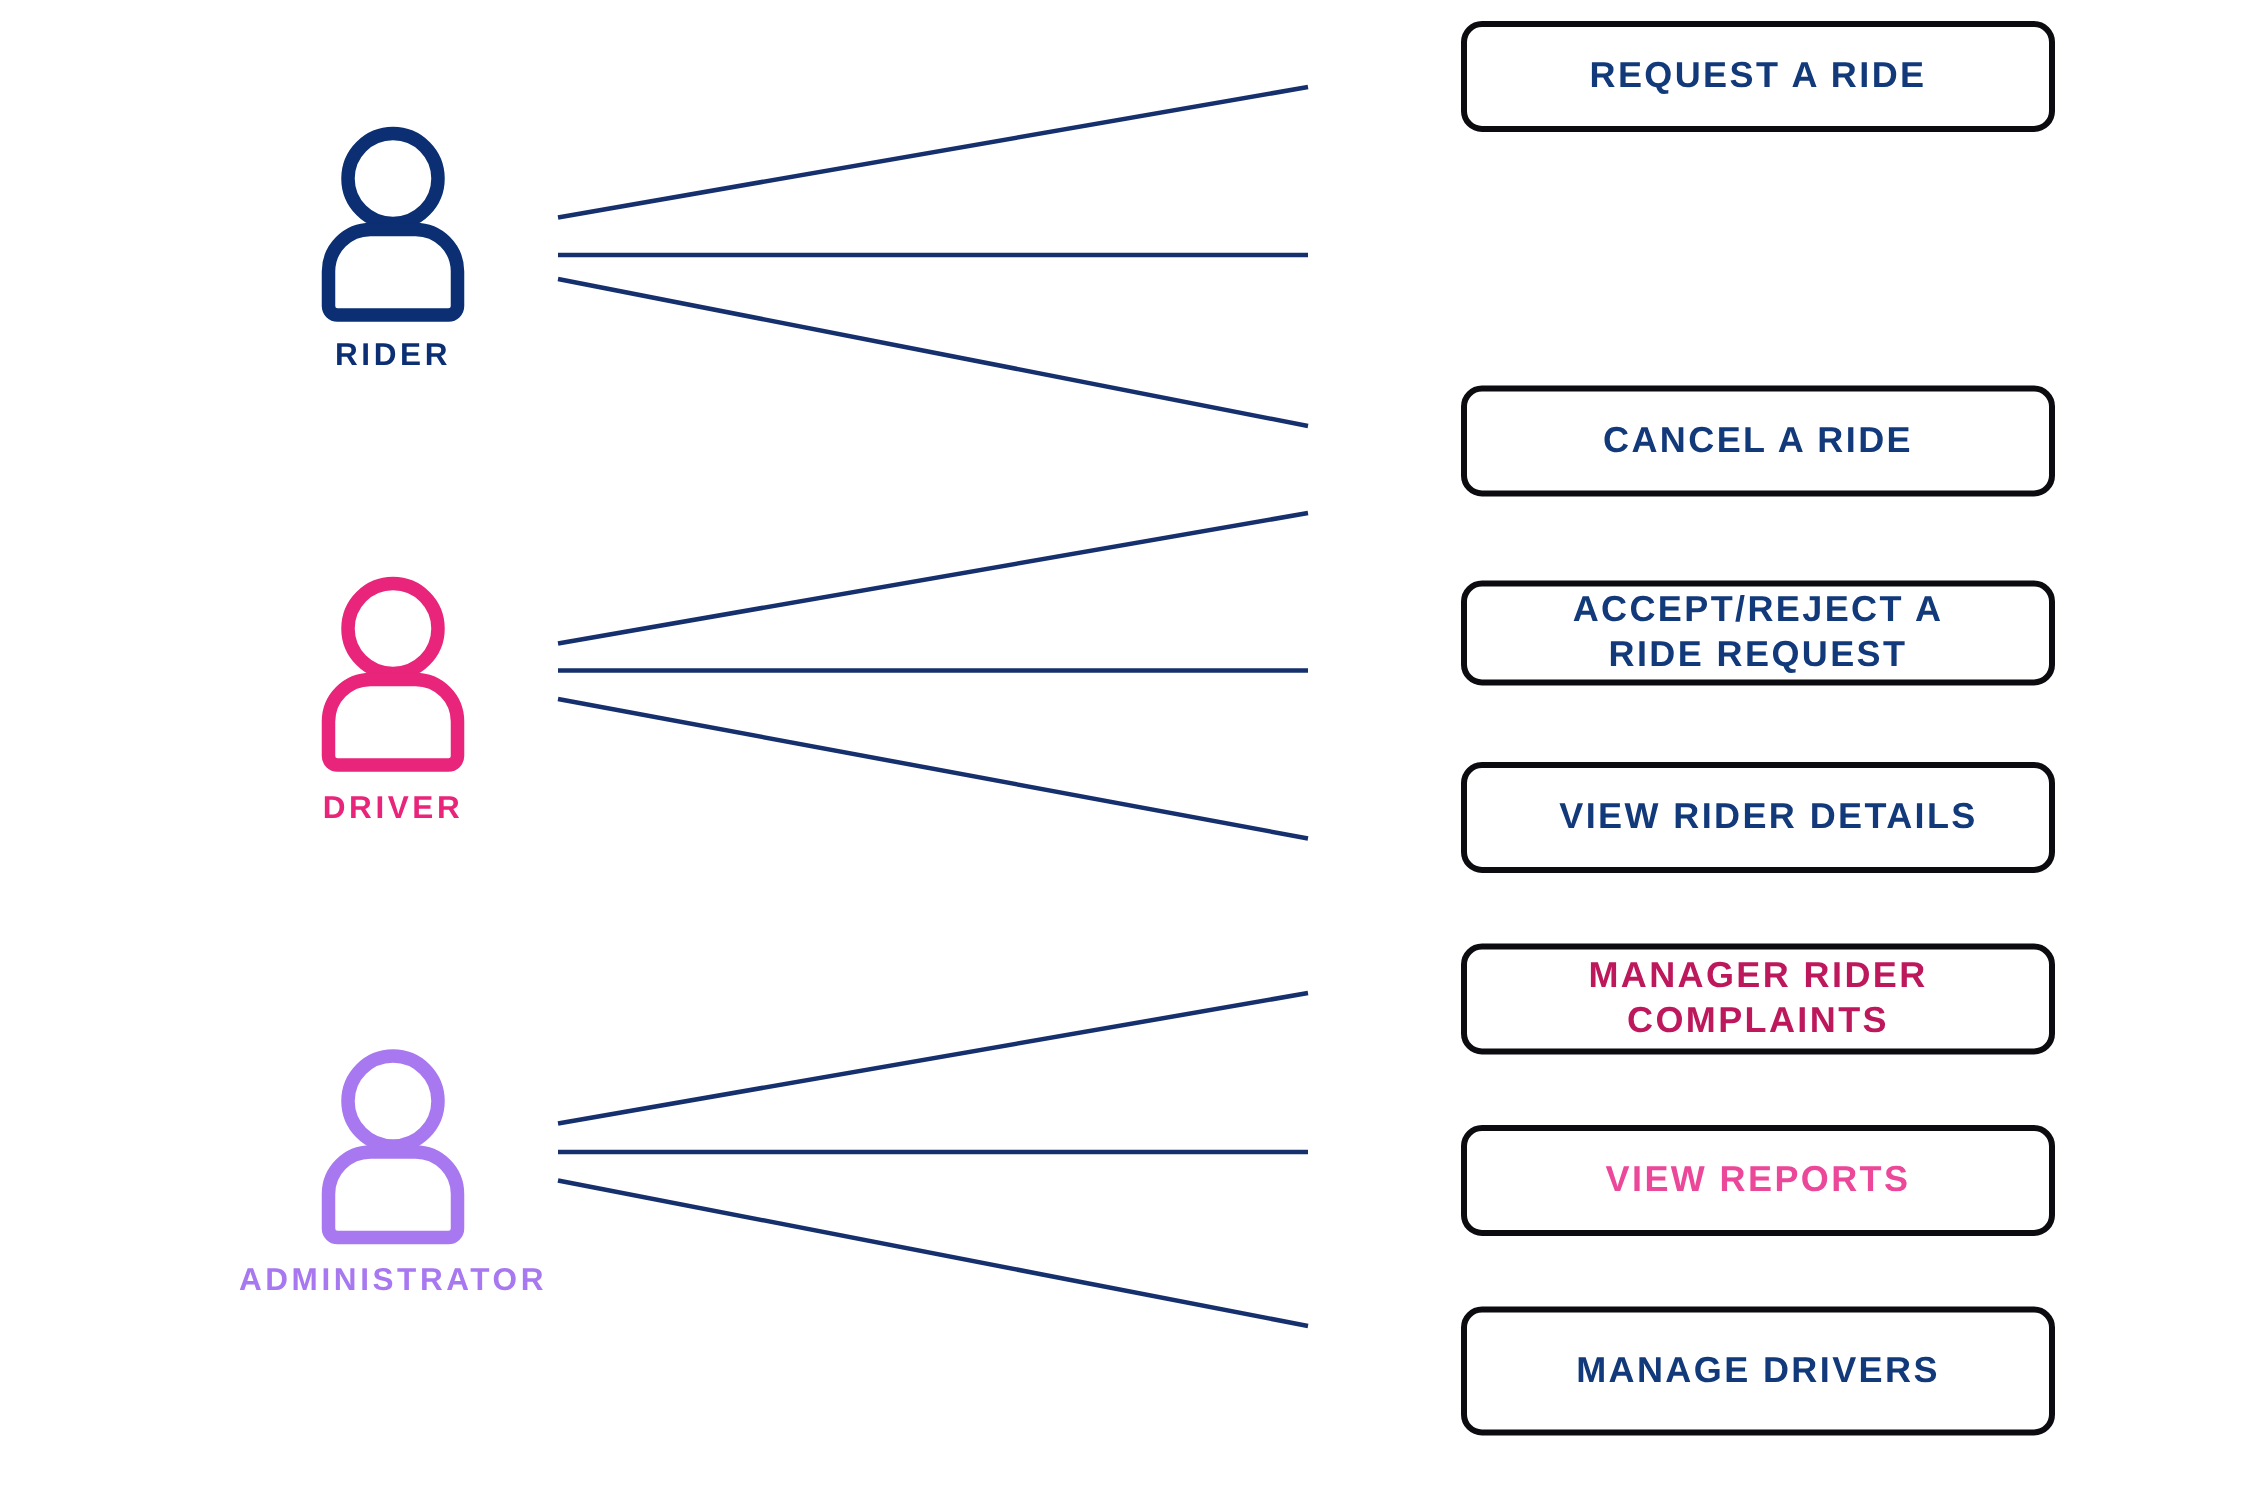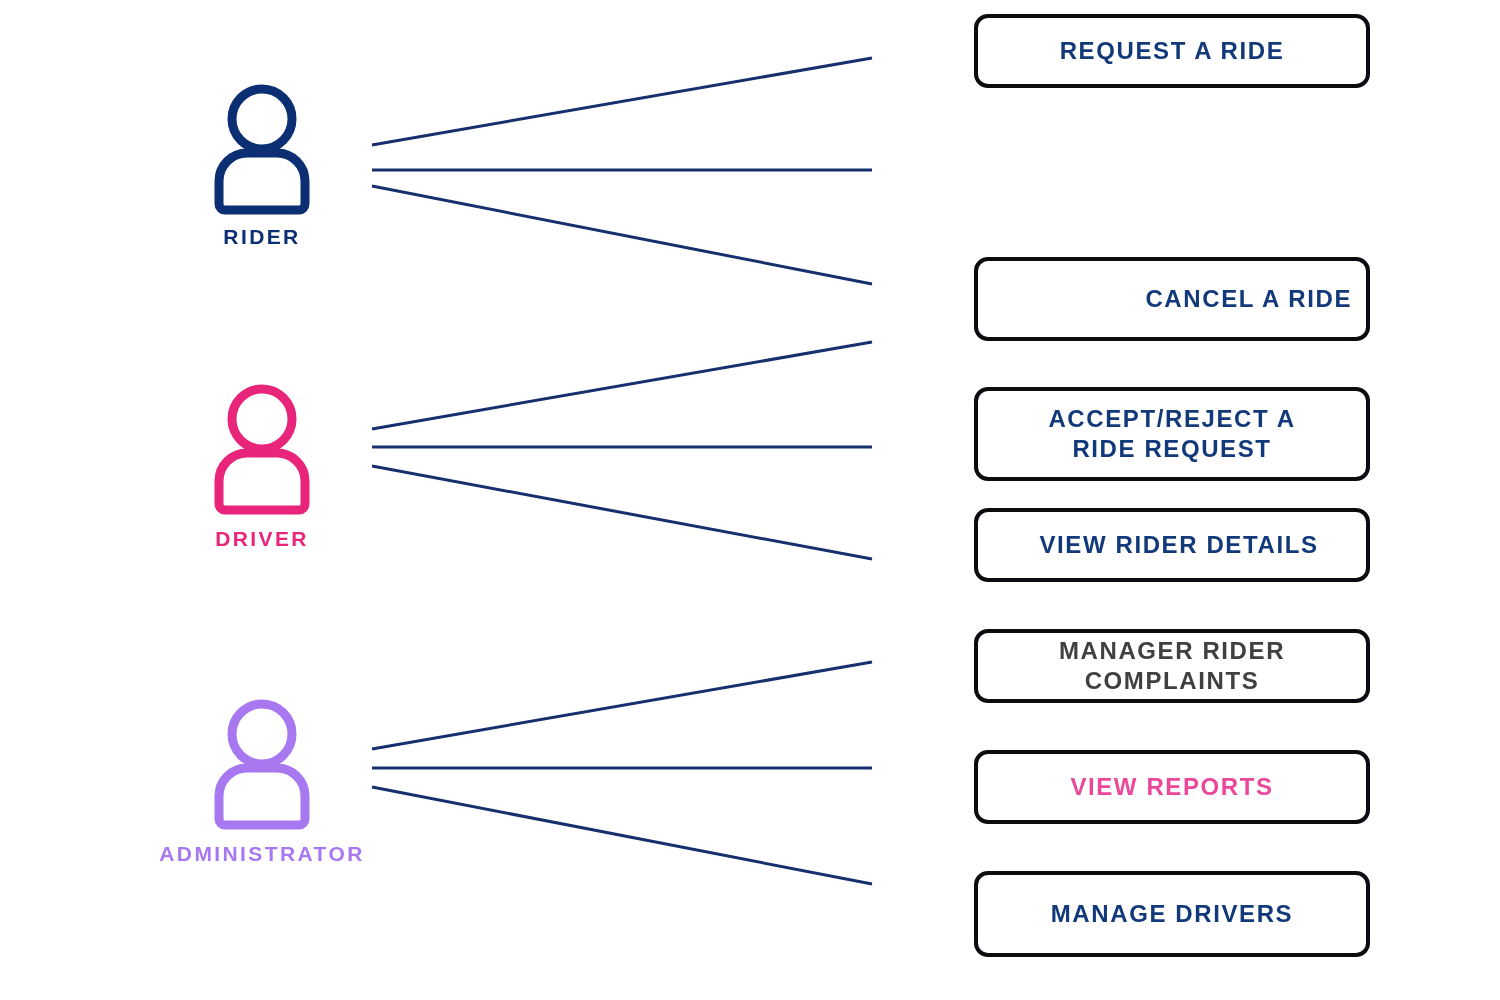--- a/index.html
+++ b/index.html
@@ -104,32 +104,32 @@
       </div>
       <div class="actor" style="left: 0px; top: 843px; width: 524px;">
         <span class="actor-label" style="color: rgb(168, 120, 240);">ADMINISTRATOR</span>
       </div>
     </div>
 
   <div id="usecase-layer" class="layer">
       <div class="usecase" style="top: 14px; height: 74px; border-color: rgb(11, 11, 16);">
         <span class="usecase-label" style="color: rgb(18, 58, 122);">REQUEST A RIDE</span>
       </div>
-      <div class="usecase" style="top: 257px; height: 84px; border-color: rgb(11, 11, 16); justify-content: flex-end;">
+      <div class="usecase" style="top: 257px; height: 74px; border-color: rgb(11, 11, 16);">
         <span class="usecase-label" style="color: rgb(18, 58, 122);">CANCEL A RIDE</span>
       </div>
-      <div class="usecase" style="top: 387px; height: 94px; border-color: rgb(11, 11, 16);">
+      <div class="usecase" style="top: 387px; height: 70px; border-color: rgb(11, 11, 16);">
         <span class="usecase-label" style="color: rgb(18, 58, 122);">ACCEPT/REJECT A
 RIDE REQUEST</span>
       </div>
       <div class="usecase" style="top: 508px; height: 74px; border-color: rgb(11, 11, 16); padding-left: 28px;">
         <span class="usecase-label" style="color: rgb(18, 58, 122);">VIEW RIDER DETAILS</span>
       </div>
       <div class="usecase" style="top: 629px; height: 74px; border-color: rgb(11, 11, 16);">
-        <span class="usecase-label" style="color: #404040;">MANAGER RIDER
+        <span class="usecase-label" style="color: #be185d;">MANAGER RIDER
 COMPLAINTS</span>
       </div>
       <div class="usecase" style="top: 750px; height: 74px; border-color: rgb(11, 11, 16);">
         <span class="usecase-label" style="color: #ec4899; text-align: center;">VIEW REPORTS</span>
       </div>
       <div class="usecase" style="top: 871px; height: 86px; border-color: rgb(11, 11, 16);">
         <span class="usecase-label" style="color: rgb(18, 58, 122);">MANAGE DRIVERS</span>
       </div>
     </div>
 

